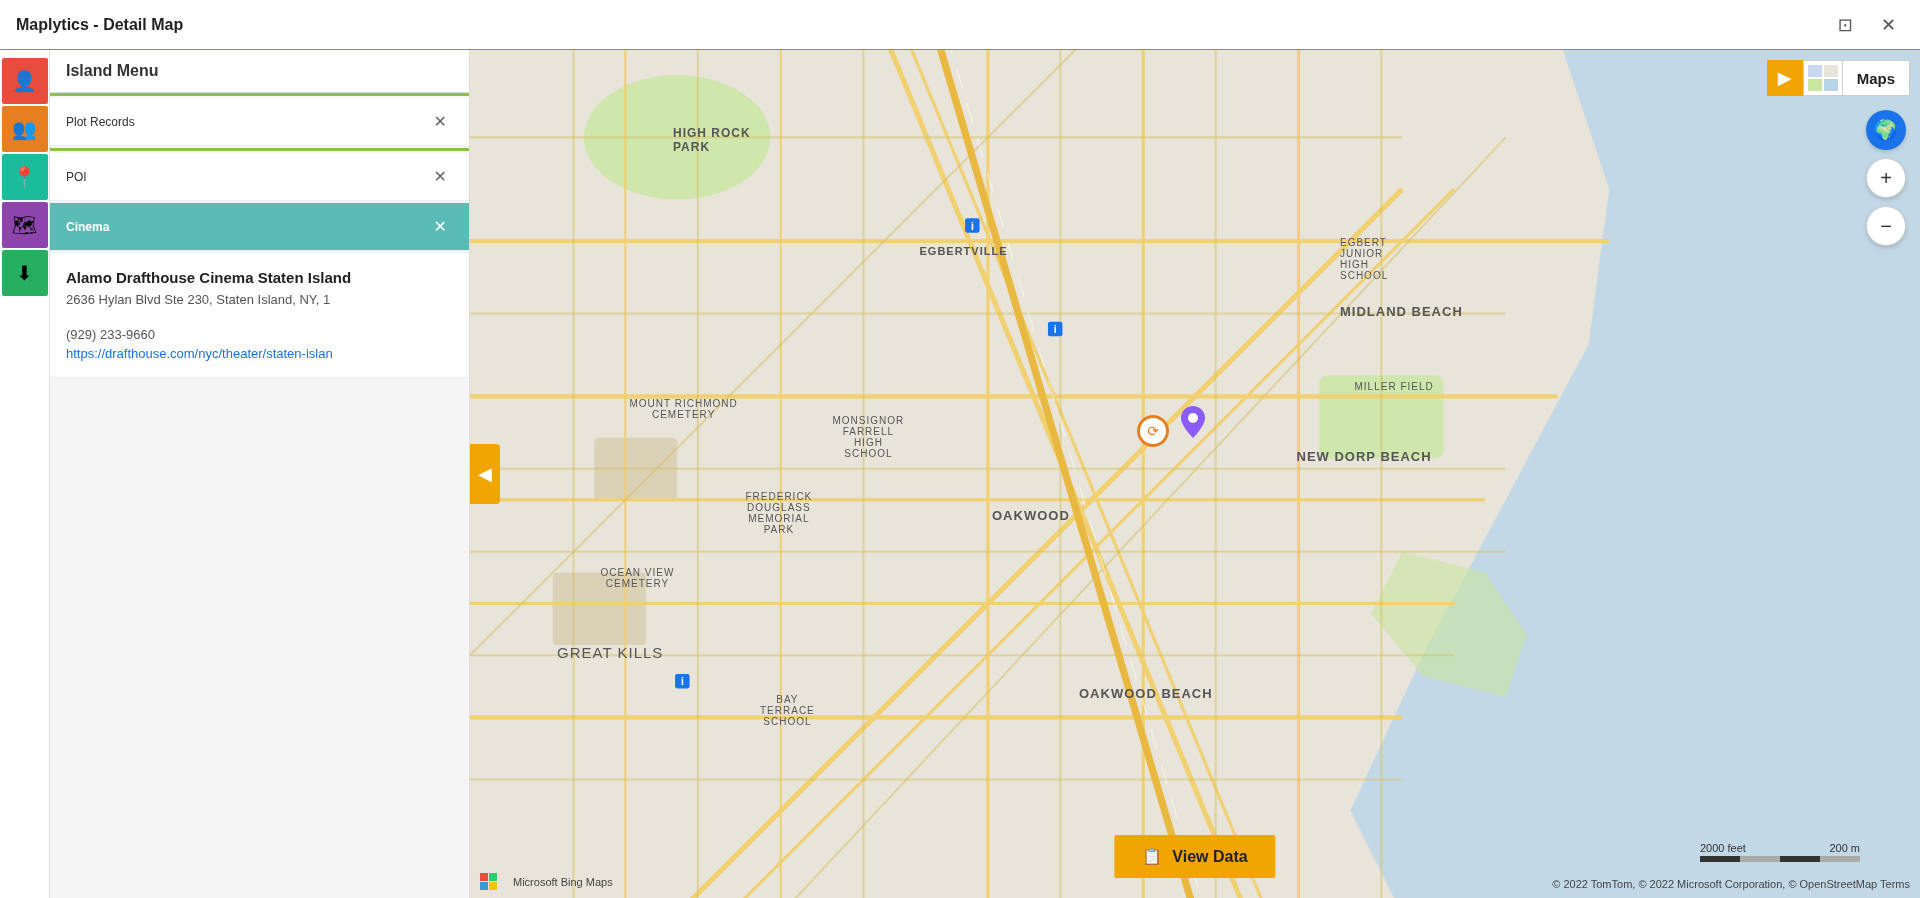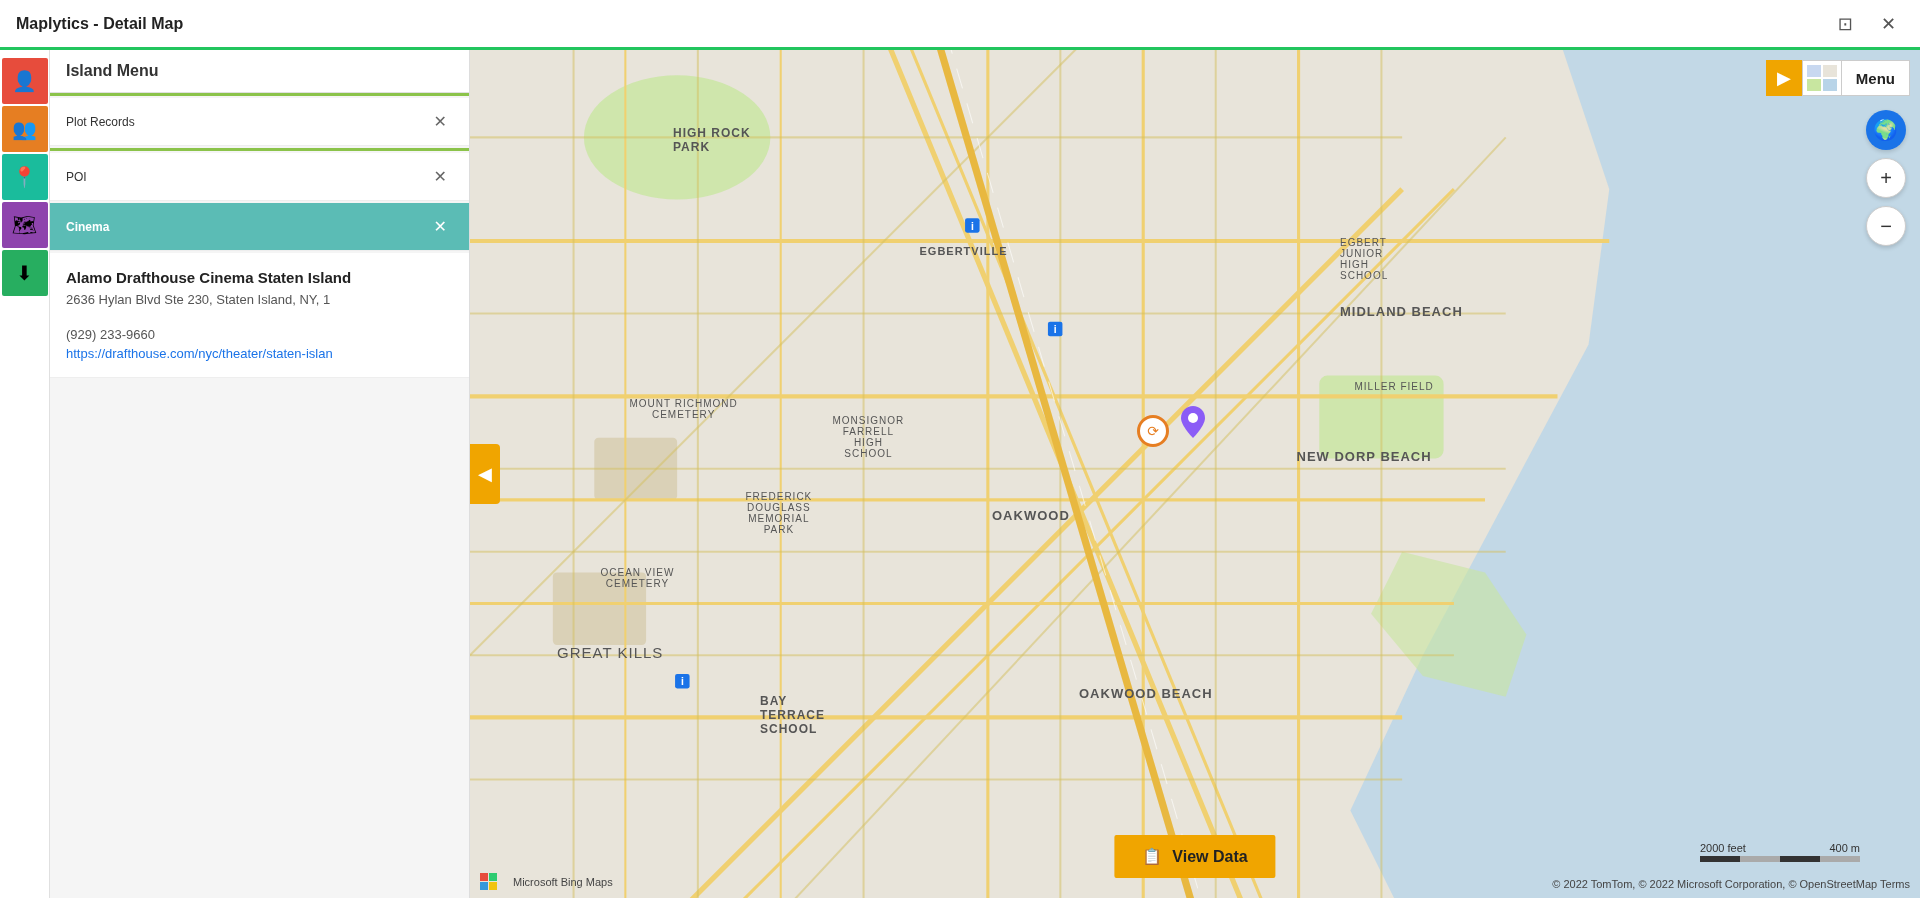--- a/index.html
+++ b/index.html
@@ -2,21 +2,21 @@
 <html><head>
   <meta charset="utf-8">
   <style>
     * { margin: 0; padding: 0; box-sizing: border-box; }
     body { font-family: 'Segoe UI', Arial, sans-serif; width: 1920px; height: 898px; overflow: hidden; background: #fff; }
 
     
     .title-bar {
       height: 50px;
       background: #fff;
-      border-bottom: 3px solid #22c55e;
+      border-bottom: 1px solid #22c55e;
       display: flex;
       align-items: center;
       padding: 0 16px;
       justify-content: space-between;
     }
     .title-bar-left {
       display: flex;
       align-items: center;
       gap: 10px;
     }
@@ -505,21 +505,21 @@
         <span>▶</span>
       </button>
       <div class="road-map-icon">
         <svg width="30" height="26" viewBox="0 0 30 26">
           <rect x="0" y="0" width="14" height="12" fill="#c8d8f0"></rect>
           <rect x="16" y="0" width="14" height="12" fill="#e8e4da"></rect>
           <rect x="0" y="14" width="14" height="12" fill="#c8e6a0"></rect>
           <rect x="16" y="14" width="14" height="12" fill="#b8d4e8"></rect>
         </svg>
       </div>
-      <button class="road-label-btn">Menu</button>
+      <button class="road-label-btn">Maps</button>
     </div>
 
     <div class="map-controls">
       <button class="map-ctrl-btn globe">
         <span>🌍</span>
       </button>
       <button class="map-ctrl-btn">
         <span>+</span>
       </button>
       <button class="map-ctrl-btn">
@@ -533,42 +533,42 @@
     <div class="map-label" style="top:47%;left:57%;font-size:13px;">NEW DORP BEACH</div>
     <div class="map-label" style="top:54%;left:36%;font-size:13px;">OAKWOOD</div>
     <div class="map-label" style="top:75%;left:42%;font-size:13px;">OAKWOOD BEACH</div>
     <div class="map-label" style="top:70%;left:6%;font-size:15px;font-weight:400;">Great Kills</div>
     <div class="map-label" style="top:22%;left:60%;font-size:10px;font-weight:400;">Egbert<br>Junior<br>High<br>School</div>
     <div class="map-label" style="top:39%;left:61%;font-size:10px;font-weight:400;">Miller Field</div>
     <div class="map-label" style="top:43%;left:25%;font-size:10px;font-weight:400;text-align:center;">Monsignor<br>Farrell<br>High<br>School</div>
     <div class="map-label" style="top:52%;left:19%;font-size:10px;font-weight:400;text-align:center;">Frederick<br>Douglass<br>Memorial<br>Park</div>
     <div class="map-label" style="top:61%;left:9%;font-size:10px;font-weight:400;text-align:center;">Ocean View<br>Cemetery</div>
     <div class="map-label" style="top:41%;left:11%;font-size:10px;font-weight:400;text-align:center;">Mount Richmond<br>Cemetery</div>
-    <div class="map-label" style="top:76%;left:20%;font-size:12px;font-weight:700;">Bay<br>Terrace<br>School</div>
+    <div class="map-label" style="top:76%;left:20%;font-size:10px;font-weight:400;text-align:center;">Bay<br>Terrace<br>School</div>
 
     <div class="map-marker" style="left:46%;top:43%;">
       <div class="marker-orange">⟳</div>
     </div>
 
     <div class="map-marker" style="left:49%;top:42%;">
       <svg width="24" height="32" viewBox="0 0 24 32">
         <path d="M12 0 C5.4 0 0 5.4 0 12 C0 20 12 32 12 32 C12 32 24 20 24 12 C24 5.4 18.6 0 12 0Z" fill="#8b5cf6"></path>
         <circle cx="12" cy="12" r="5" fill="#fff"></circle>
       </svg>
     </div>
 
     <button class="view-data-btn">
       <span>📋</span>
       <span>View Data</span>
     </button>
 
     <div class="scale-bar">
       <div class="scale-bar-labels">
         <span>2000 feet</span>
-        <span>400 m</span>
+        <span>200 m</span>
       </div>
       <div class="scale-bar-line">
         <div class="scale-seg-dark"></div>
         <div class="scale-seg-light"></div>
         <div class="scale-seg-dark"></div>
         <div class="scale-seg-light"></div>
       </div>
     </div>
 
     <div class="copyright">© 2022 TomTom, © 2022 Microsoft Corporation, © OpenStreetMap  Terms</div>

